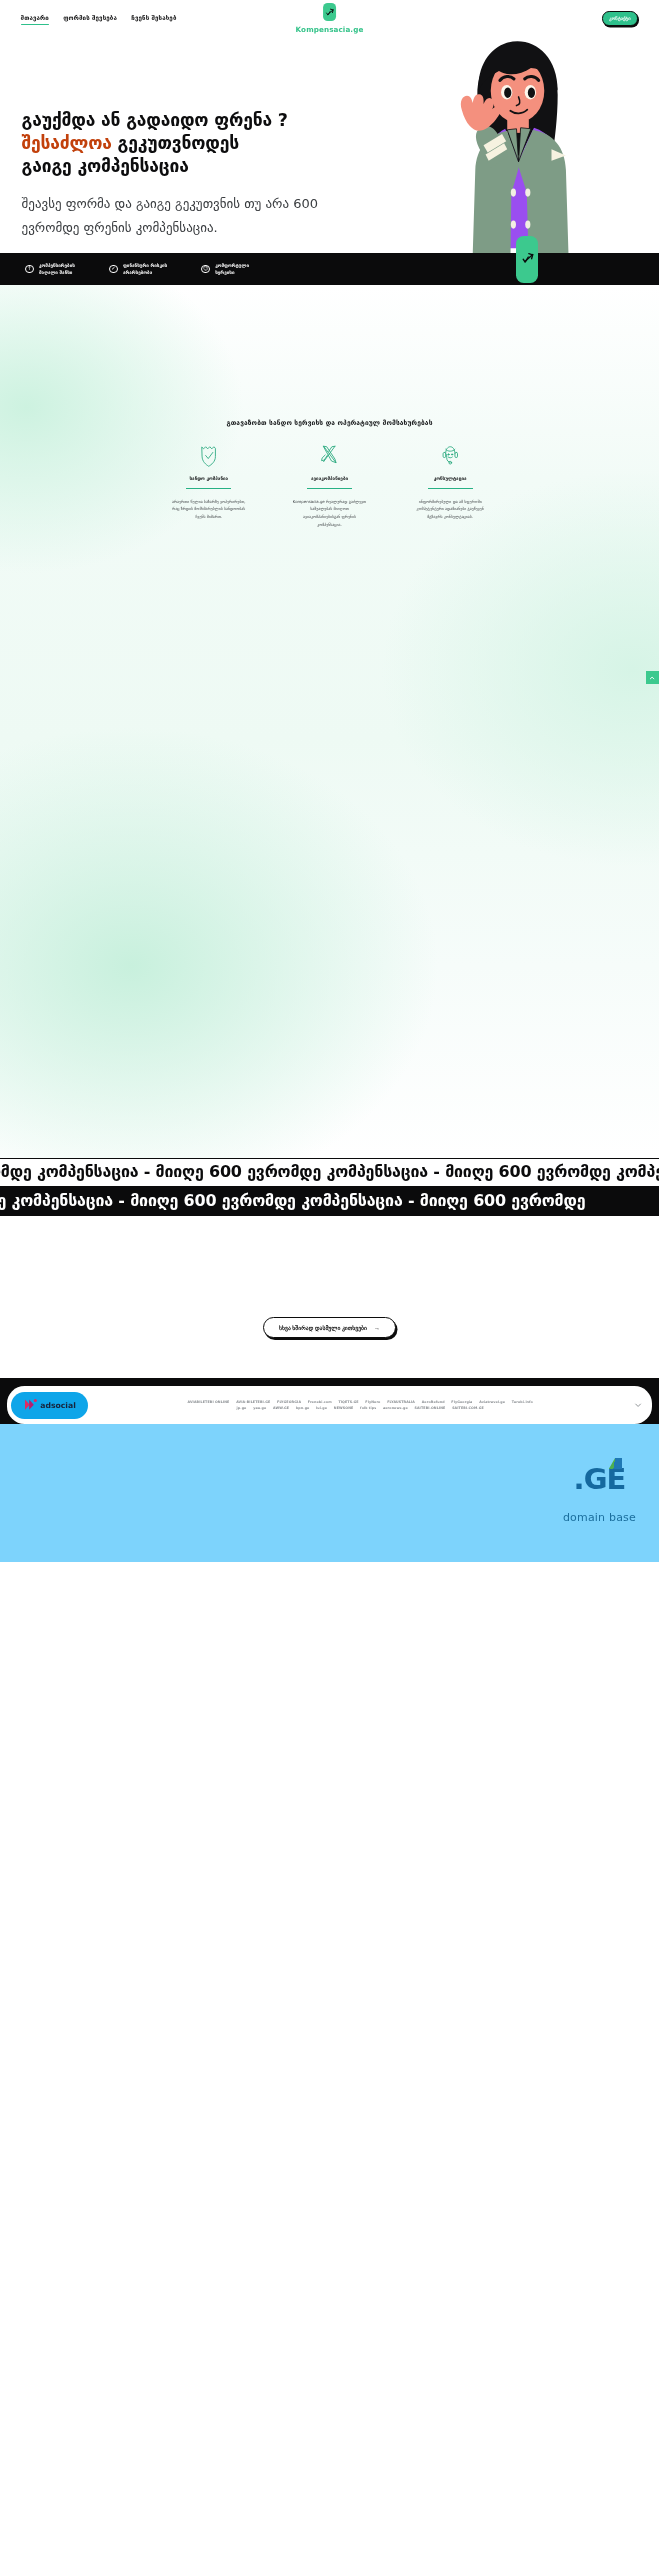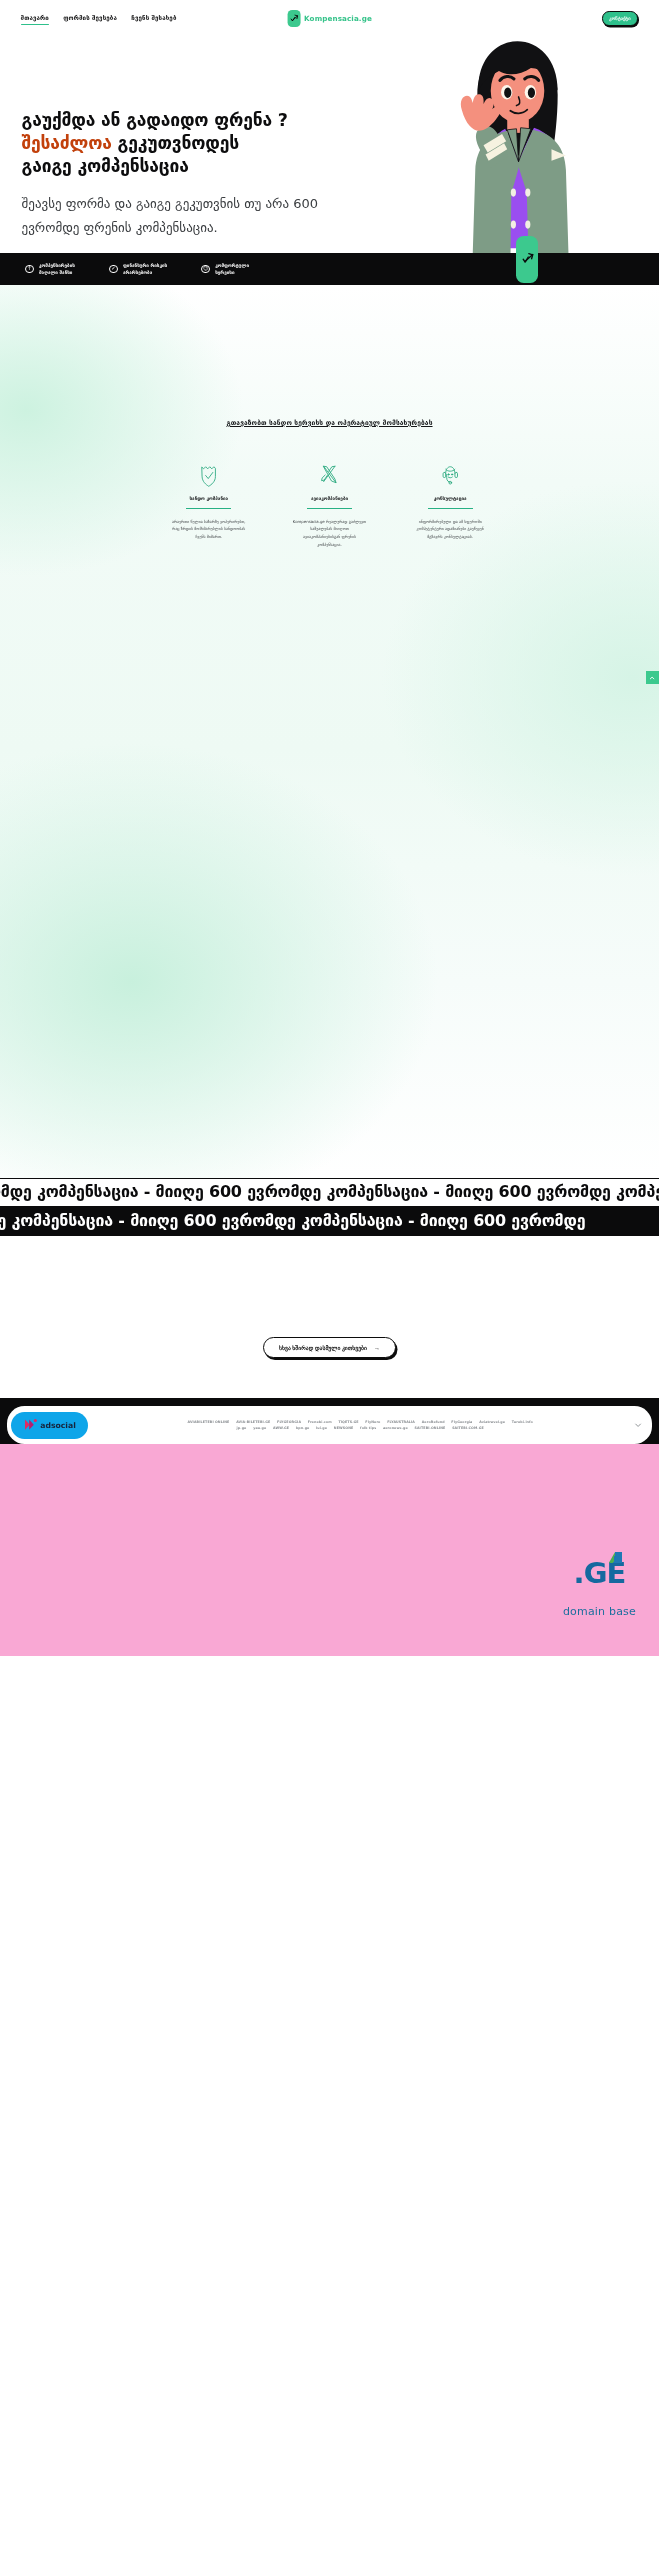--- a/index.html
+++ b/index.html
@@ -39,20 +39,21 @@
     background: #2ec08b;
   }
   .brand {
     position: absolute;
     left: 50%;
     transform: translateX(-50%);
     display: flex;
     align-items: center;
     gap: 3.6px;
     cursor: pointer;
+    flex-direction: column;
   }
   .brand-mark {
     width: 13.4px; height: 17.5px;
     border-radius: 4.6px;
     background: #3cc98e;
     display: flex; align-items: center; justify-content: center;
   }
   .brand-name {
     font-size: 7.2px; font-weight: 700; color: #35c38a; letter-spacing: 0.1px;
   }
@@ -180,22 +181,21 @@
 
   .section-features {
     padding: 134px 0 0;
     text-align: center;
   }
   .feat-heading {
     font-size: 6.7px;
     font-weight: 700;
     color: #141618;
     letter-spacing: 0.1px;
-    margin-bottom: 37px;
-    text-decoration: underline;
+    margin-bottom: 17px;
   }
   .feat-cols {
     display: flex;
     justify-content: center;
     gap: 23px;
     padding: 0 160px;
   }
   .feat-col {
     flex: 1 1 0;
     display: flex;
@@ -309,22 +309,22 @@
     gap: 1.5px;
     white-space: nowrap;
   }
   .chev {
     flex: none; width: 12.4px; text-align: center; color: #6e7377; font-size: 6.2px;
     cursor: pointer;
   }
 
   
   .footer-dark {
-    background: #f9a8d4;
-    height: 212px;
+    background: #7dd3fc;
+    height: 138px;
     position: relative;
   }
   .dbase {
     position: absolute;
     right: 23px;
     bottom: 38px;
     text-align: center;
   }
   .dbase-mark {
     font-size: 29px;

